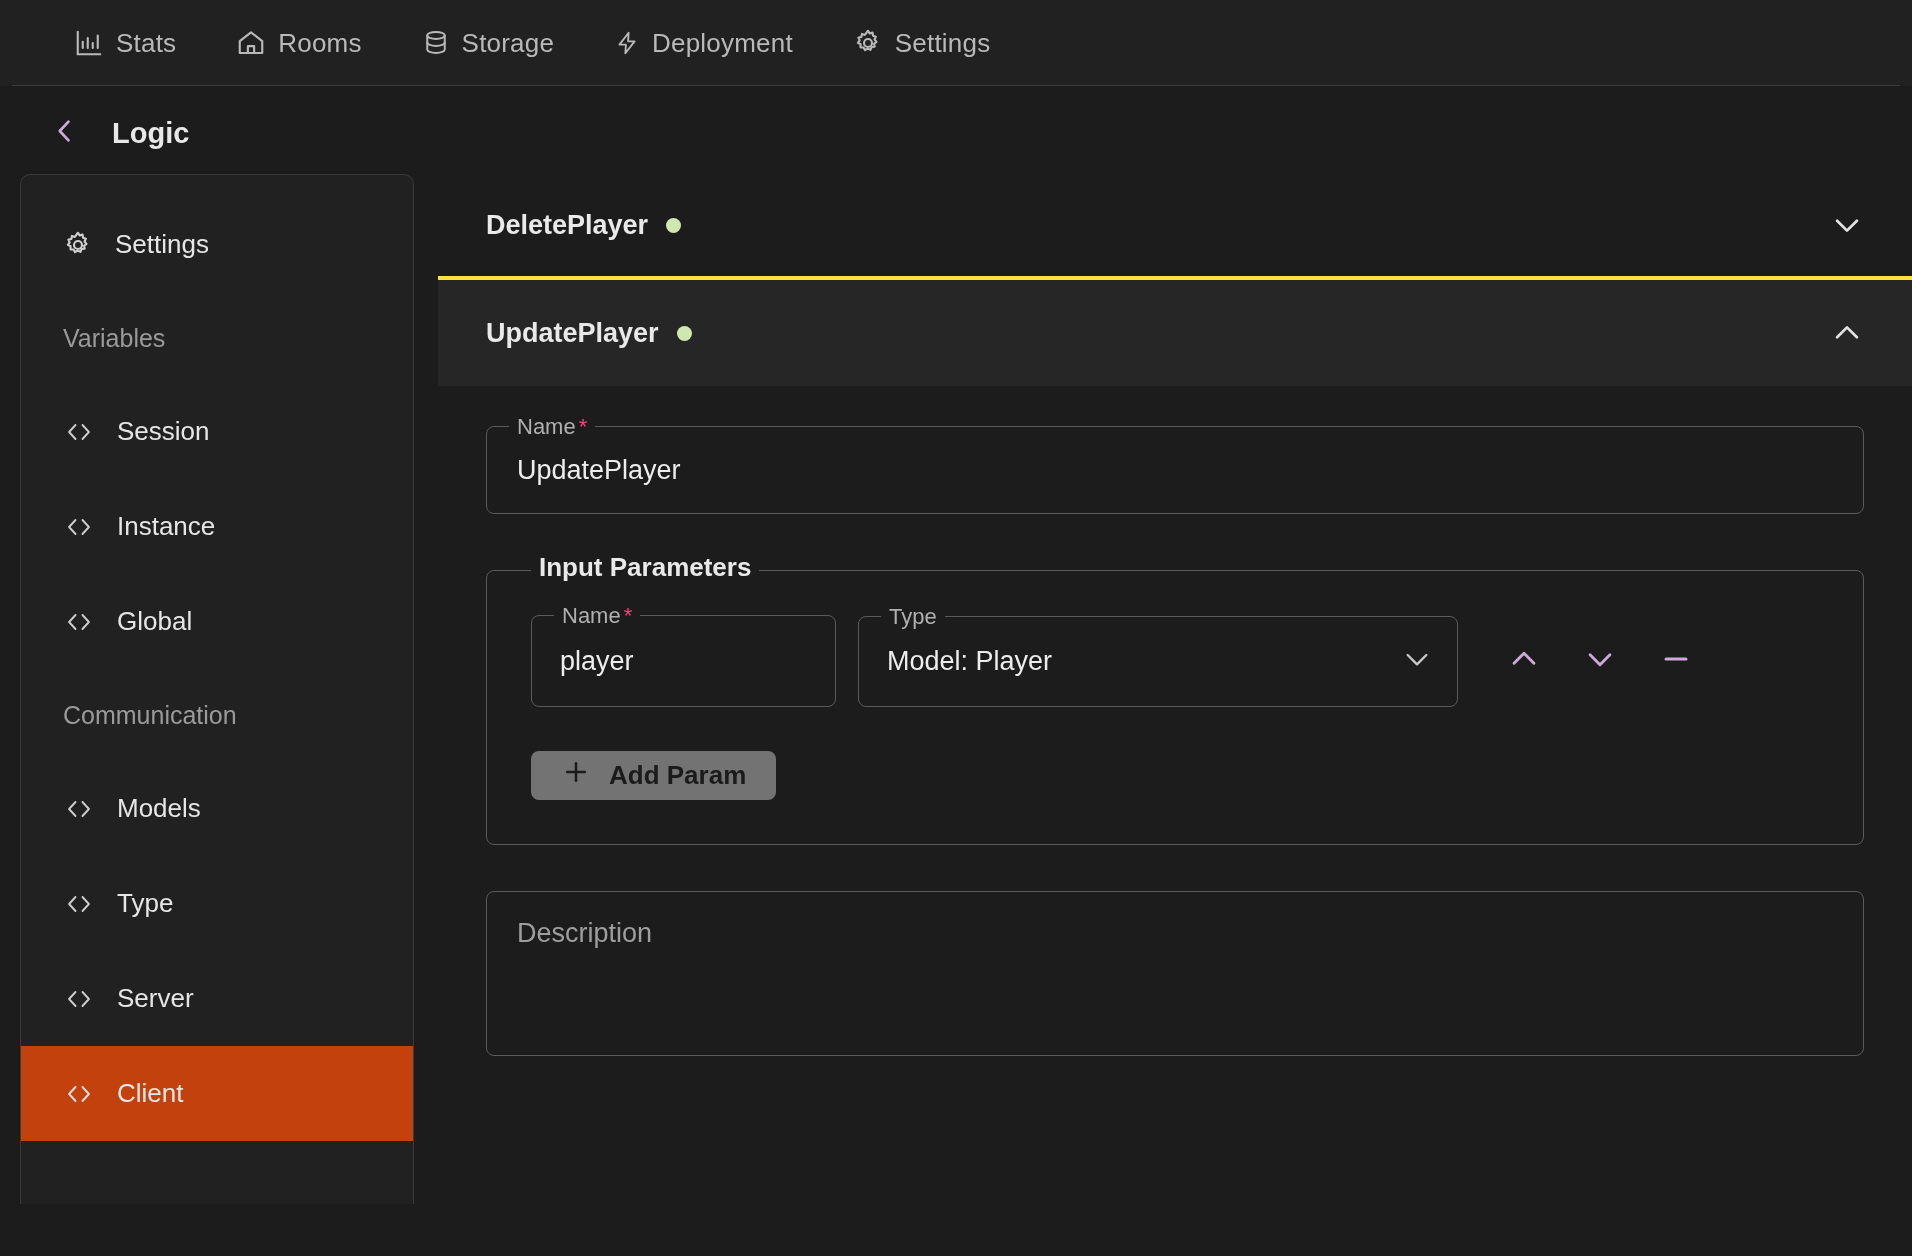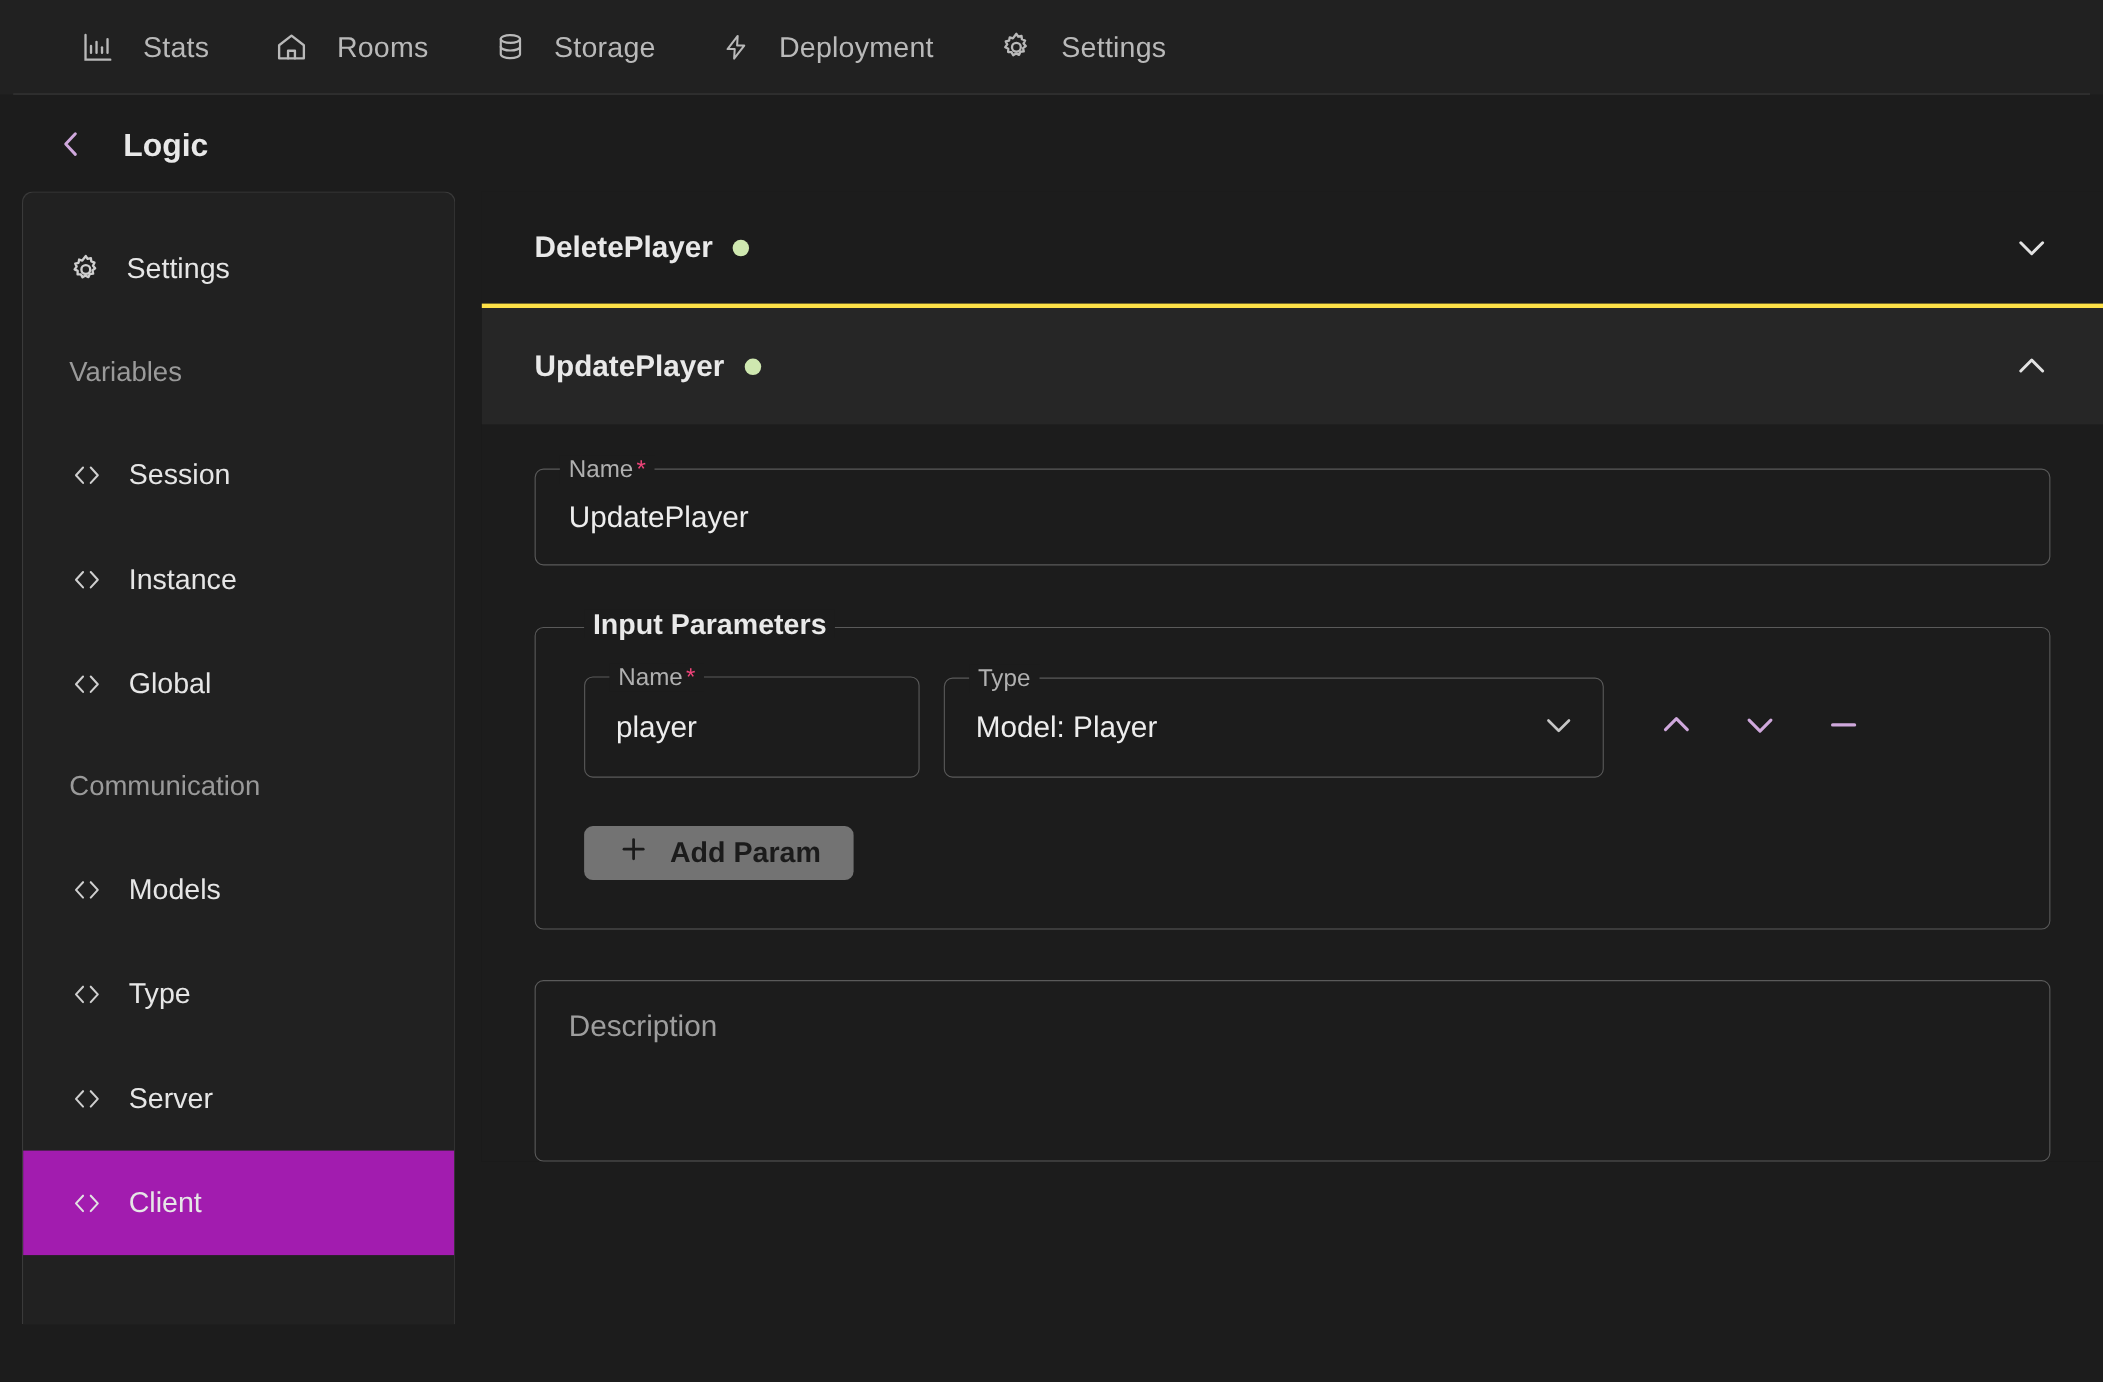--- a/index.html
+++ b/index.html
@@ -25,21 +25,21 @@
   .topnav::after {
     content: "";
     position: absolute;
     left: 12px; right: 12px; bottom: 0;
     height: 1px;
     background: #3a3a3a;
   }
   .nav-tab {
     display: flex;
     align-items: center;
-    gap: 26px;
+    gap: 12px;
     padding: 0 30px;
     height: 86px;
     color: #b9b9b9;
     font-size: 26px;
     font-weight: 500;
     letter-spacing: .2px;
     cursor: pointer;
     position: relative;
     white-space: nowrap;
   }
@@ -96,21 +96,21 @@
   .side-item {
     display: flex;
     align-items: center;
     gap: 22px;
     height: 95px;
     padding-left: 42px;
     color: #e6e6e6;
     font-size: 26px;
     cursor: pointer;
   }
-  .side-item.selected { background: #a21caf; }
+  .side-item.selected { background: #c2410c; }
   .side-group {
     padding-left: 42px;
     height: 92px;
     display: flex;
     align-items: center;
     color: #9a9a9a;
     font-size: 25px;
   }
   .code-icon { color: #c9c9c9; flex: 0 0 auto; display:flex; }
 

